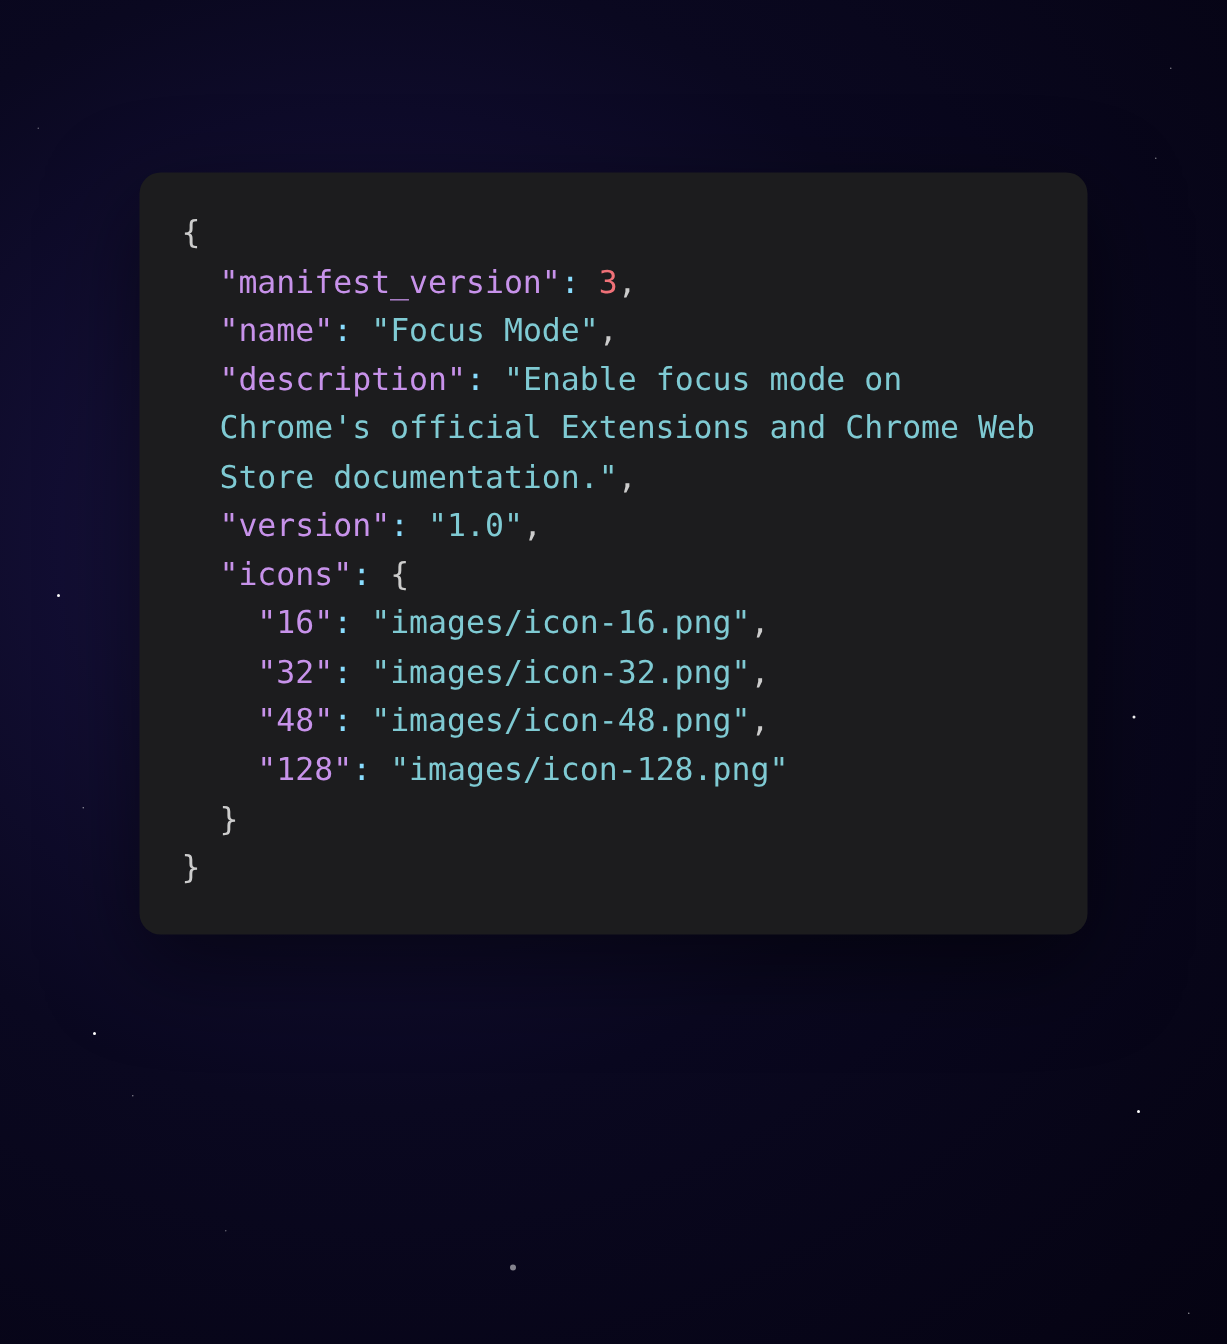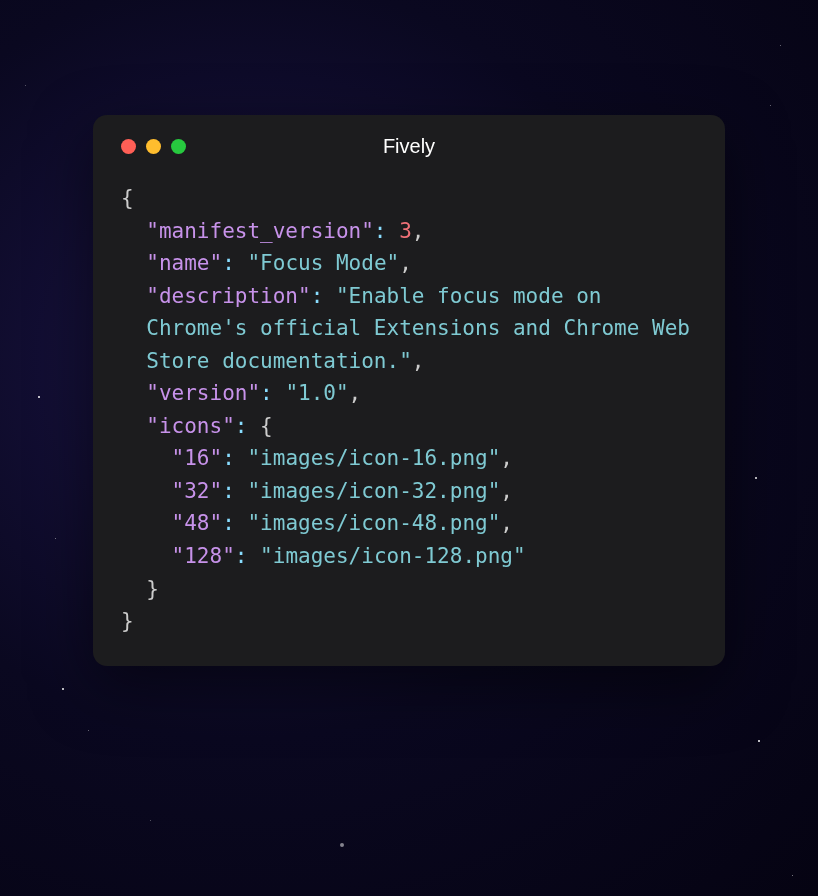--- a/index.html
+++ b/index.html
@@ -96,23 +96,15 @@
 <div class="star" style="left:150px; top:820px; width:1px; height:1px; opacity:0.4;"></div>
 <div class="star" style="left:340px; top:843px; width:4px; height:4px; opacity:0.5;"></div>
 <div class="star" style="left:755px; top:477px; width:2px; height:2px;"></div>
 <div class="star" style="left:758px; top:740px; width:2px; height:2px;"></div>
 <div class="star" style="left:792px; top:875px; width:1px; height:1px; opacity:0.6;"></div>
 <div class="star" style="left:770px; top:105px; width:1px; height:1px; opacity:0.5;"></div>
 <div class="star" style="left:25px; top:85px; width:1px; height:1px; opacity:0.4;"></div>
 <div class="star" style="left:780px; top:45px; width:1px; height:1px; opacity:0.5;"></div>
 
 <div class="code-window">
-  <div class="title-bar">
-    <div class="traffic-lights">
-      <div class="traffic-light tl-red"></div>
-      <div class="traffic-light tl-yellow"></div>
-      <div class="traffic-light tl-green"></div>
-    </div>
-    <div class="window-title">Fively</div>
-  </div>
 
   <div class="code-content"><span class="line"><span class="brace">{</span></span><span class="indent1"><span class="key">"manifest_version"</span><span class="punct">:</span> <span class="number">3</span><span class="comma">,</span></span><span class="indent1"><span class="key">"name"</span><span class="punct">:</span> <span class="string">"Focus Mode"</span><span class="comma">,</span></span><span class="indent1"><span class="key">"description"</span><span class="punct">:</span> <span class="string">"Enable focus mode on Chrome's official Extensions and Chrome Web Store documentation."</span><span class="comma">,</span></span><span class="indent1"><span class="key">"version"</span><span class="punct">:</span> <span class="string">"1.0"</span><span class="comma">,</span></span><span class="indent1"><span class="key">"icons"</span><span class="punct">:</span> <span class="brace">{</span></span><span class="indent2"><span class="key">"16"</span><span class="punct">:</span> <span class="string">"images/icon-16.png"</span><span class="comma">,</span></span><span class="indent2"><span class="key">"32"</span><span class="punct">:</span> <span class="string">"images/icon-32.png"</span><span class="comma">,</span></span><span class="indent2"><span class="key">"48"</span><span class="punct">:</span> <span class="string">"images/icon-48.png"</span><span class="comma">,</span></span><span class="indent2"><span class="key">"128"</span><span class="punct">:</span> <span class="string">"images/icon-128.png"</span></span><span class="indent1"><span class="brace">}</span></span><span class="line"><span class="brace">}</span></span></div>
 </div>
 
 </body></html>

